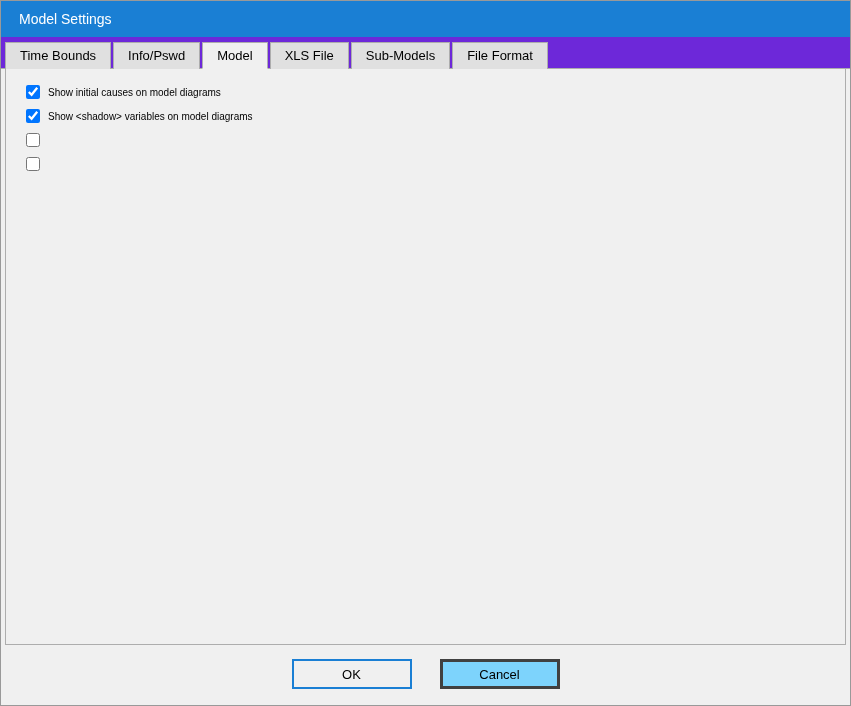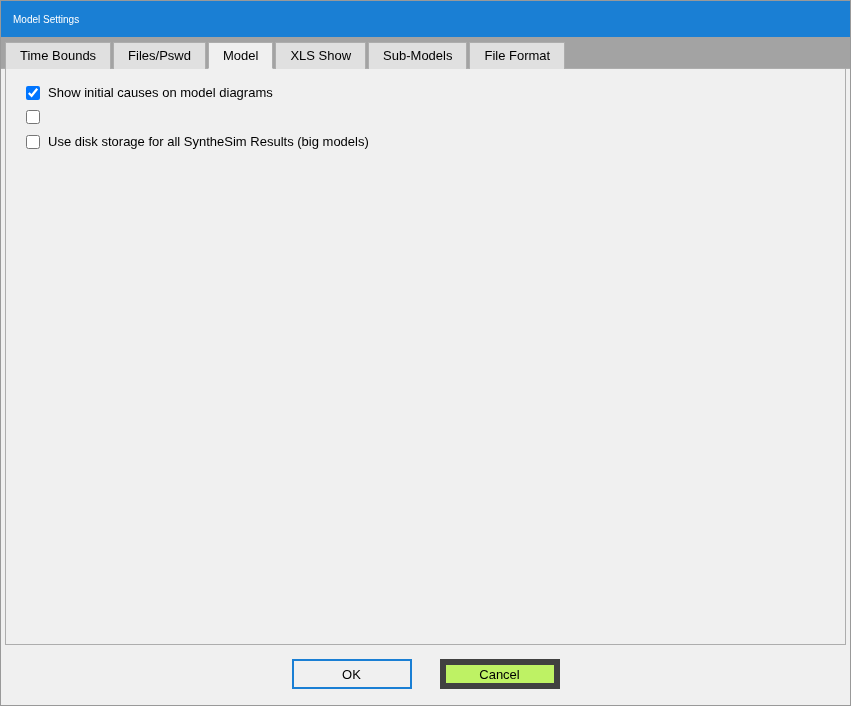--- a/index.html
+++ b/index.html
@@ -24,32 +24,32 @@
       height: 706px;
       background: #f0f0f0;
       border: 1px solid #999;
       display: flex;
       flex-direction: column;
     }
 
     .title-bar {
       background: #1a7fd4;
       color: white;
-      padding: 6px 12px;
-      font-size: 10px;
+      padding: 6px 18px;
+      font-size: 14px;
       font-weight: 500;
       height: 36px;
       display: flex;
       align-items: center;
       flex-shrink: 0;
     }
 
     .tab-bar {
       display: flex;
-      background: #a3a3a3;
+      background: #6d28d9;
       border-bottom: 1px solid #adadad;
       padding-top: 4px;
       padding-left: 4px;
       flex-shrink: 0;
     }
 
     .tab {
       padding: 5px 14px;
       border: 1px solid #adadad;
       border-bottom: none;
@@ -87,21 +87,21 @@
     .checkbox-row input[type="checkbox"] {
       width: 14px;
       height: 14px;
       margin-right: 8px;
       cursor: pointer;
       flex-shrink: 0;
     }
 
     .checkbox-row label {
       cursor: pointer;
-      font-size: 13px;
+      font-size: 10px;
       color: #000;
     }
 
     .spacer {
       height: 14px;
     }
 
     .button-row {
       display: flex;
       justify-content: center;
@@ -109,57 +109,60 @@
       padding: 14px 0 16px 0;
       background: #f0f0f0;
       flex-shrink: 0;
     }
 
     .btn {
       width: 120px;
       height: 30px;
       font-size: 13px;
       cursor: pointer;
-      border: 6px solid #404040;
-      background: #bef264;
+      border: 3px solid #404040;
+      background: #7dd3fc;
     }
 
     .btn-ok {
       border: 2px solid #1a7fd4;
       background: #f0f0f0;
     }
   </style>
 </head>
 <body>
 
 <div class="window">
   <div class="title-bar">
     <span>Model Settings</span>
   </div>
 
   <div class="tab-bar">
     <div class="tab">Time Bounds</div>
-    <div class="tab">Files/Pswd</div>
+    <div class="tab">Info/Pswd</div>
     <div class="tab active">Model</div>
-    <div class="tab">XLS Show</div>
+    <div class="tab">XLS File</div>
     <div class="tab">Sub-Models</div>
     <div class="tab">File Format</div>
   </div>
 
   <div class="content-area">
     <div class="checkbox-row">
       <input type="checkbox" id="cb1" checked="" style="">
       <label for="cb1">Show initial causes on model diagrams</label>
     </div>
     <div class="checkbox-row">
+      <input type="checkbox" id="cb3" checked="" style="">
+      <label for="cb3">Show &lt;shadow&gt; variables on model diagrams</label>
+    </div>
+    <div class="checkbox-row">
       <input type="checkbox" id="cb4" style="">
     </div>
     <div class="checkbox-row">
       <input type="checkbox" id="cb5" style="">
-      <label for="cb5">Use disk storage for all SyntheSim Results (big models)</label>
     </div>
 
     <div class="spacer"></div>
 
   </div>
 
   <div class="button-row">
     <button class="btn btn-ok">OK</button>
     <button class="btn">Cancel</button>
   </div>

